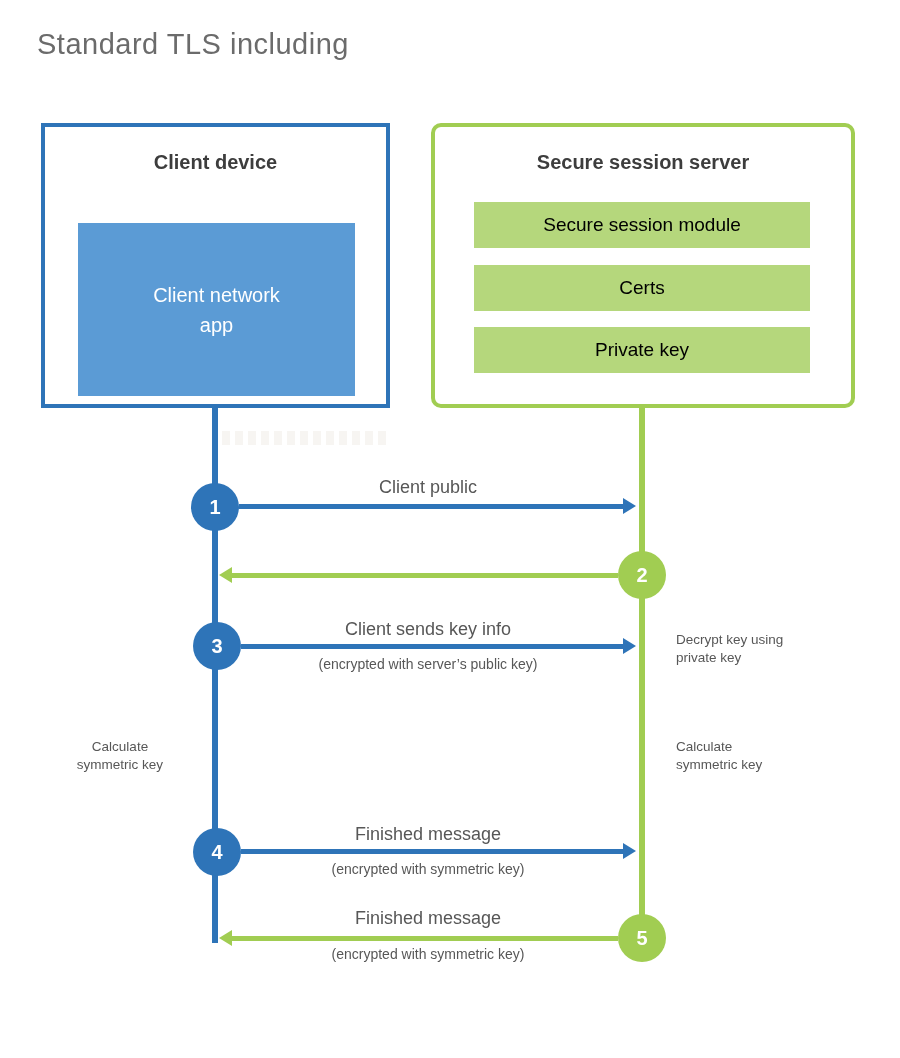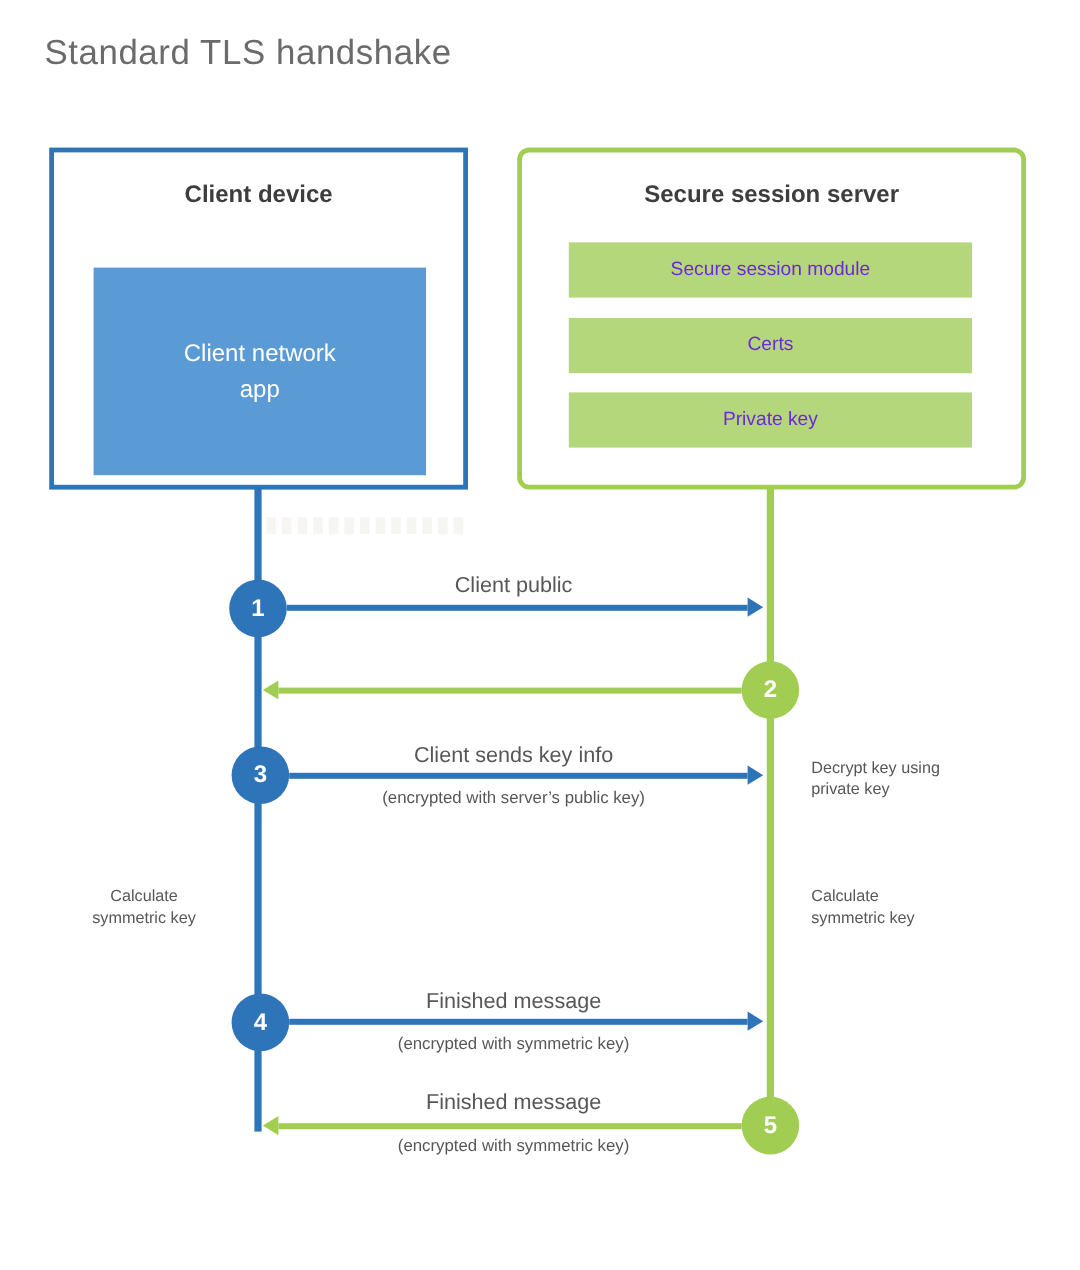--- a/index.html
+++ b/index.html
@@ -25,21 +25,21 @@
   .server-box{left:431px;width:424px;border-color:var(--green);border-radius:10px;}
   .entity-heading{position:absolute;left:0;right:0;top:24px;text-align:center;
                   font-size:20px;font-weight:bold;color:var(--txt-dark);}
 
   .client-app{position:absolute;left:33px;top:72px;width:277px;height:173px;
               background:var(--blue-fill);color:#fff;font-size:20px;
               display:flex;align-items:center;justify-content:center;
               text-align:center;white-space:pre-line;line-height:1.5;margin-top:24px;}
 
   .server-bar{position:absolute;left:39px;width:336px;height:46px;
-              background:var(--green-fill);color:#6d28d9;font-size:16px;
+              background:var(--green-fill);color:#000000;font-size:19px;
               display:flex;align-items:center;justify-content:center;}
   .bar-0{top:75px;}.bar-1{top:138px;}.bar-2{top:200px;}
 
   
   .lifeline{position:absolute;width:6px;top:405px;}
   .lifeline-client{left:212px;height:538px;background:var(--blue);}
   .lifeline-server{left:639px;height:533px;background:var(--green);}
 
   
   .ghost-dashes{position:absolute;left:222px;top:431px;display:flex;gap:5px;}
@@ -90,21 +90,21 @@
              color:var(--txt-body);white-space:pre-line;}
   .note-decrypt{left:676px;top:631px;width:150px;text-align:left;}
   .note-calc-left{left:50px;top:738px;width:140px;text-align:center;}
   .note-calc-right{left:676px;top:738px;width:150px;text-align:left;}
 </style>
 </head>
 <body>
 
 <div class="canvas">
 
-  <div class="title">Standard TLS handshake</div>
+  <div class="title">Standard TLS including</div>
 
   <div class="entity-box client-box">
     <div class="entity-heading">Client device</div>
     <div class="client-app">Client network
 app</div>
   </div>
 
   <div class="entity-box server-box">
     <div class="entity-heading">Secure session server</div>
     <div class="server-bar bar-0">Secure session module</div>

